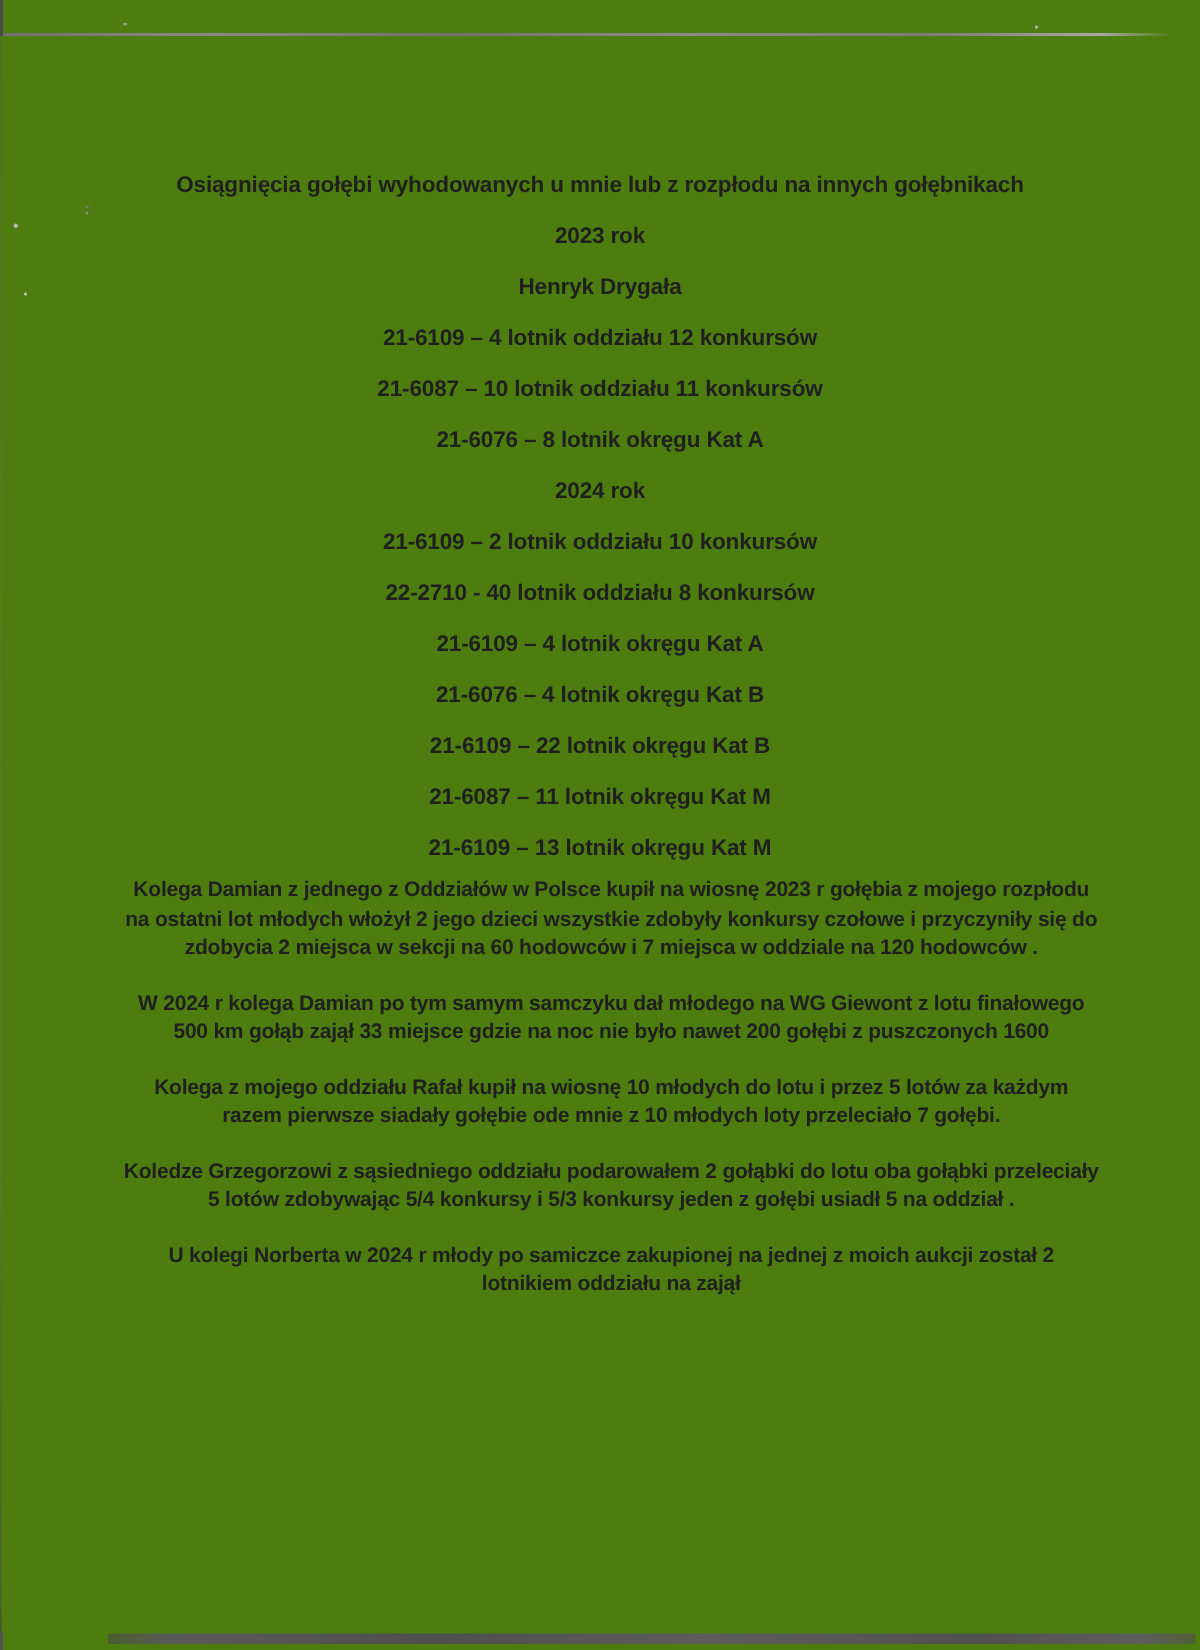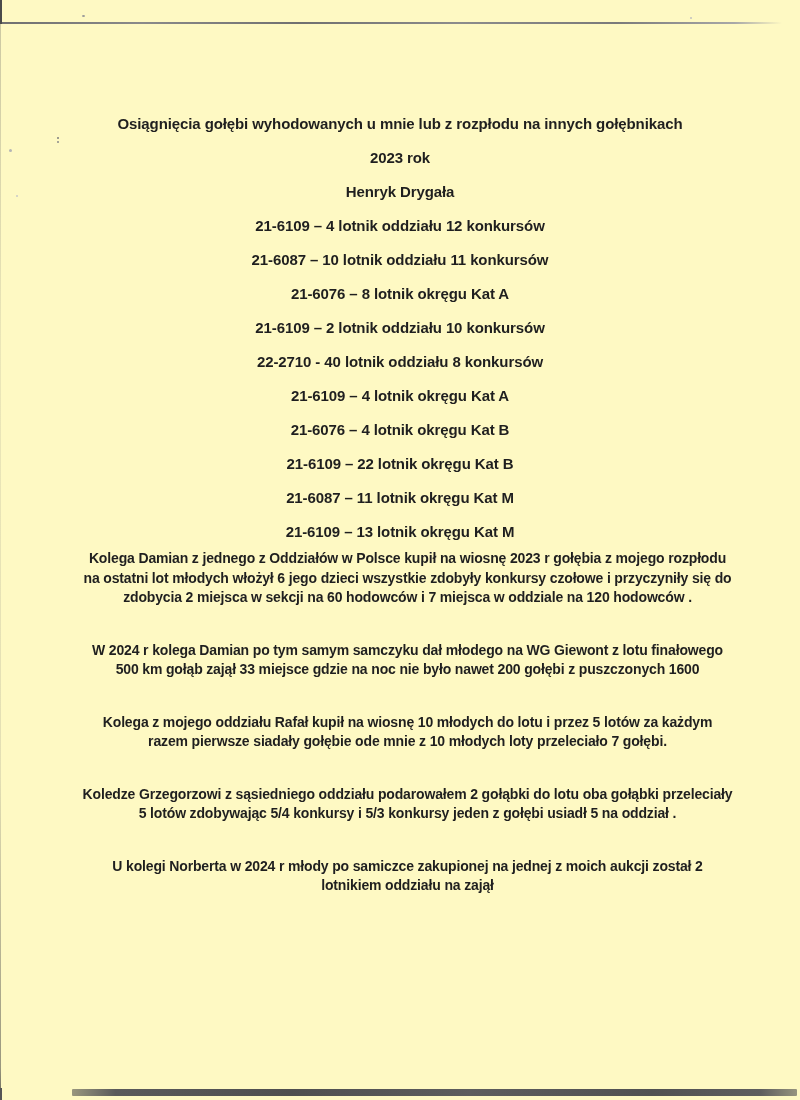--- a/index.html
+++ b/index.html
@@ -1,20 +1,20 @@
 <!DOCTYPE html>
 <html><head>
 <meta charset="utf-8">
 <style>
   html, body { margin: 0; padding: 0; background: #ffffff; }
   .page {
     position: relative;
     width: 800px;
     height: 1100px;
-    background: #fef9c3;
+    background: #4d7c0f;
     overflow: hidden;
     font-family: "Liberation Sans", sans-serif;
     font-weight: bold;
     color: #1f1f1f;
   }
   
   .scan-top-line {
     position: absolute; top: 22px; left: 0; width: 790px; height: 2px;
     background: linear-gradient(90deg,
       #6f6f6f 0%, #8a8a8a 18%, #707070 38%, #8c8c8c 58%,
@@ -51,21 +51,21 @@
   .content { padding-top: 107px; }
   .hline {
     height: 34px; line-height: 34px;
     text-align: center;
     font-size: 15px;
     letter-spacing: -0.1px;
     white-space: nowrap;
   }
   .paragraphs { margin: 0; }
   .para { margin: 0; padding-left: 15px; }
-  .para + .para { margin-top: 33px; }
+  .para + .para { margin-top: 17px; }
   .para-line {
     line-height: 19.5px;
     font-size: 14px;
     letter-spacing: -0.15px;
     text-align: center;
     white-space: nowrap;
   }
 </style>
 </head>
 <body>
@@ -84,32 +84,33 @@
   <div class="speck s4"></div>
   <div class="speck s5"></div>
 
   <div class="content">
     <div class="hline">Osiągnięcia gołębi wyhodowanych u mnie lub z rozpłodu na innych gołębnikach</div>
     <div class="hline">2023 rok</div>
     <div class="hline">Henryk Drygała</div>
     <div class="hline">21-6109 – 4 lotnik oddziału 12 konkursów</div>
     <div class="hline">21-6087 – 10 lotnik oddziału 11 konkursów</div>
     <div class="hline">21-6076 – 8 lotnik okręgu Kat A</div>
+    <div class="hline">2024 rok</div>
     <div class="hline">21-6109 – 2 lotnik oddziału 10 konkursów</div>
     <div class="hline">22-2710 - 40 lotnik oddziału 8 konkursów</div>
     <div class="hline">21-6109 – 4 lotnik okręgu Kat A</div>
     <div class="hline">21-6076 – 4 lotnik okręgu Kat B</div>
     <div class="hline">21-6109 – 22 lotnik okręgu Kat B</div>
     <div class="hline">21-6087 – 11 lotnik okręgu Kat M</div>
     <div class="hline">21-6109 – 13 lotnik okręgu Kat M</div>
 
     <div class="paragraphs">
       <div class="para">
         <div class="para-line">Kolega Damian z jednego z Oddziałów w Polsce kupił na wiosnę 2023 r gołębia z mojego rozpłodu</div>
-        <div class="para-line">na ostatni lot młodych włożył 6 jego dzieci wszystkie zdobyły konkursy czołowe i przyczyniły się do</div>
+        <div class="para-line">na ostatni lot młodych włożył 2 jego dzieci wszystkie zdobyły konkursy czołowe i przyczyniły się do</div>
         <div class="para-line">zdobycia 2 miejsca w sekcji na 60 hodowców i 7 miejsca w oddziale na 120 hodowców .</div>
       </div>
       <div class="para">
         <div class="para-line">W 2024 r kolega Damian po tym samym samczyku dał młodego na WG Giewont z lotu finałowego</div>
         <div class="para-line">500 km gołąb zajął 33 miejsce gdzie na noc nie było nawet 200 gołębi z puszczonych 1600</div>
       </div>
       <div class="para">
         <div class="para-line">Kolega z mojego oddziału Rafał kupił na wiosnę 10 młodych do lotu i przez 5 lotów za każdym</div>
         <div class="para-line">razem pierwsze siadały gołębie ode mnie z 10 młodych loty przeleciało 7 gołębi.</div>
       </div>

